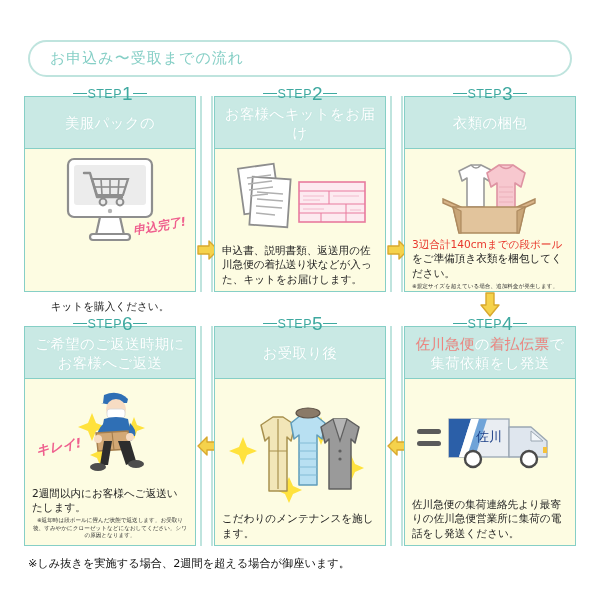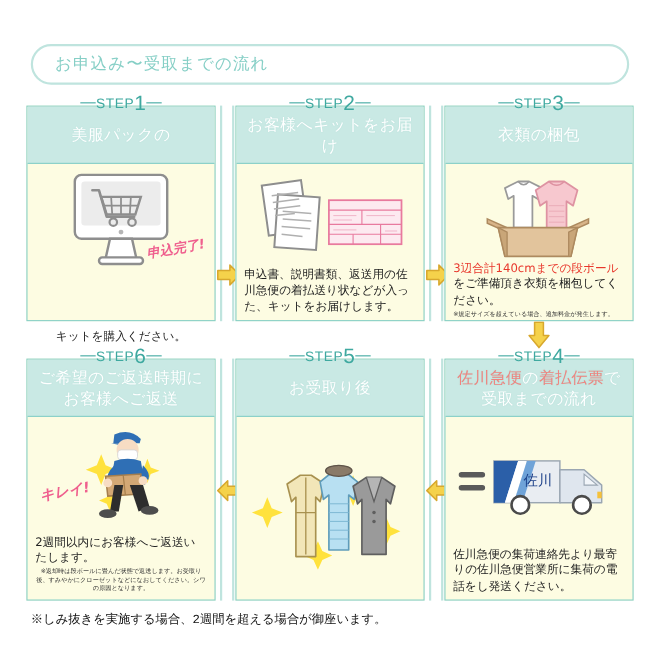--- a/index.html
+++ b/index.html
@@ -120,21 +120,21 @@
   .arrow.h { top: 142px; left: 0px; }
   .arrow.h2 { top: 108px; left: 0px; }
   .arrow-down { position: absolute; left: 0; top: 0; }
 
   
   .stripe { position: absolute; top: 0; bottom: 0; width: 2px; background: #bfe4de; }
 
   
   .bottom-note {
     position: absolute; left: 28px; top: 556px;
-    font-size: 11.2px; line-height: 1.45; color: #111111; font-family: Liberation Mono, monospace;
+    font-size: 11.2px; line-height: 1.45; color: #111111;
   }
   .bottom-note .ind { display: block; padding-left: 12px; }
 
   svg { display: block; }
 </style>
 </head>
 <body>
 
 <div class="page">
 
@@ -386,20 +386,21 @@
                   <line x1="74" y1="82" x2="92" y2="82"></line>
                 </g>
                 <ellipse cx="83" cy="20" rx="12" ry="5" fill="#8a7a68" stroke="#5f5449" stroke-width="1.2"></ellipse>
 
                 <path d="M96 34 L108 26 L122 26 L134 34 L130 50 L126 46 L126 96 L104 96 L104 46 L100 50 Z" fill="#9a9a9a" stroke="#5f5f5f" stroke-width="1.5" stroke-linejoin="round"></path>
                 <path d="M108 26 L115 48 L122 26" fill="#b5b5b5" stroke="#5f5f5f" stroke-width="1.2"></path>
                 <circle cx="115" cy="58" r="1.6" fill="#5f5f5f"></circle>
                 <circle cx="115" cy="66" r="1.6" fill="#5f5f5f"></circle>
               </svg>
             </div>
+            <div class="desc">こだわりのメンテナンスを施します。</div>
           </div>
         </div>
       </div>
 
       <div class="gap">
         <div class="stripe" style="left:4px;"></div>
         <div class="stripe" style="left:15px;"></div>
         <div class="arrow h2">
           <svg width="24" height="24" viewBox="0 0 24 24">
             <path d="M22 8 L11 8 L11 3 L2 12 L11 21 L11 16 L22 16 Z" fill="#f5d24b" stroke="#d8a82e" stroke-width="1.4" stroke-linejoin="round"></path>
@@ -408,21 +409,21 @@
       </div>
 
       <div class="cell">
         <div class="step-label">
           <span class="bar-l"></span><span class="word">STEP</span><span class="num">4</span><span class="bar-r"></span>
         </div>
         <div class="card h2">
           <div class="card-head">
             <div class="ht">
               <span class="pink">佐川急便</span><span>の</span><span class="pink">着払伝票</span><span>で</span><br>
-              <span>受取までの流れ</span>
+              <span>集荷依頼をし発送</span>
             </div>
           </div>
           <div class="card-body">
             <div class="art">
               <svg width="150" height="72" viewBox="0 0 150 72">
 
                 <rect x="2" y="24" width="24" height="5" rx="2.5" fill="#5a5a5a"></rect>
                 <rect x="2" y="36" width="24" height="5" rx="2.5" fill="#5a5a5a"></rect>
 
                 <rect x="34" y="14" width="60" height="38" fill="#e9edf2" stroke="#9aa6b2" stroke-width="1.3"></rect>

